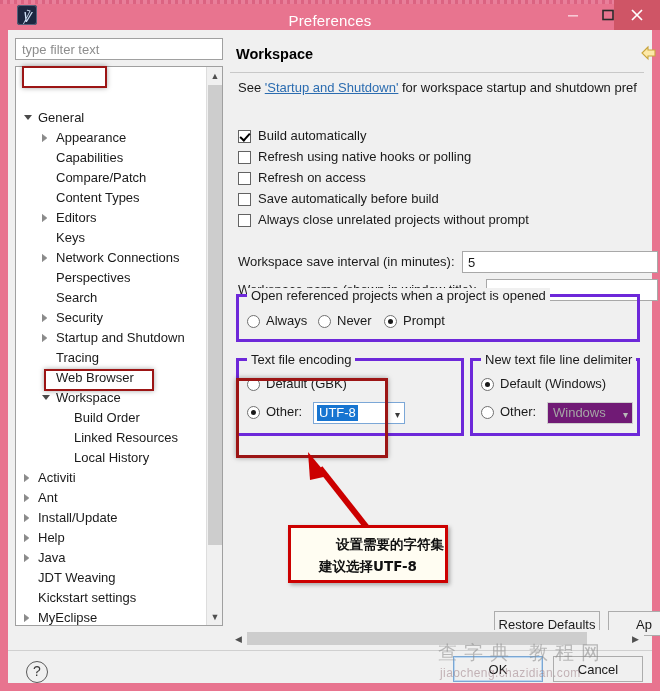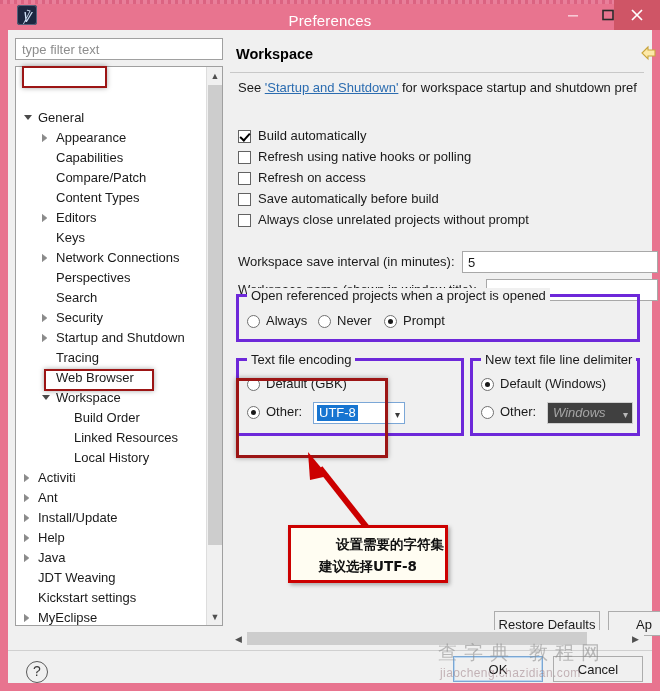--- a/index.html
+++ b/index.html
@@ -95,21 +95,21 @@
   .rbox{position:absolute;left:0;top:3px;width:13px;height:13px;border-radius:50%;
     background:#fff;border:1px solid #707070;box-sizing:border-box;}
   .rbox.checked::after{content:"";position:absolute;left:3px;top:3px;width:5px;height:5px;
     border-radius:50%;background:#1a1a1a;}
   .rb-row .lbl{position:absolute;left:19px;top:1px;}
 
   .combo{position:absolute;height:22px;background:#fff;border:1px solid #7ba7d7;box-sizing:border-box;}
   .combo .val{position:absolute;left:3px;top:2px;height:16px;line-height:16px;padding:0 2px;
     background:#1775d1;color:#fff;font-size:13px;}
   .combo .arw{position:absolute;right:4px;top:6px;font-size:10px;color:#3a3a3a;}
-  .combo.dis{border:1px solid #cfcfcf;background:#404040;font-style:italic;}
+  .combo.dis{border:1px solid #cfcfcf;background:#701a75;}
   .combo.dis .val{background:transparent;color:#a5a5a5;}
   .combo.dis .arw{color:#b9b9b9;}
 
   
   .btn{position:absolute;background:#f0f0f0;border:1px solid #acacac;box-sizing:border-box;
     font-size:13px;text-align:center;cursor:default;color:#1a1a1a;}
   .btn span{position:absolute;left:0;right:0;top:50%;transform:translateY(-50%);}
   .btn.focus{border:1px solid #7aa7d4;box-shadow:0 0 0 1px #bcd6ef inset;}
 
   

